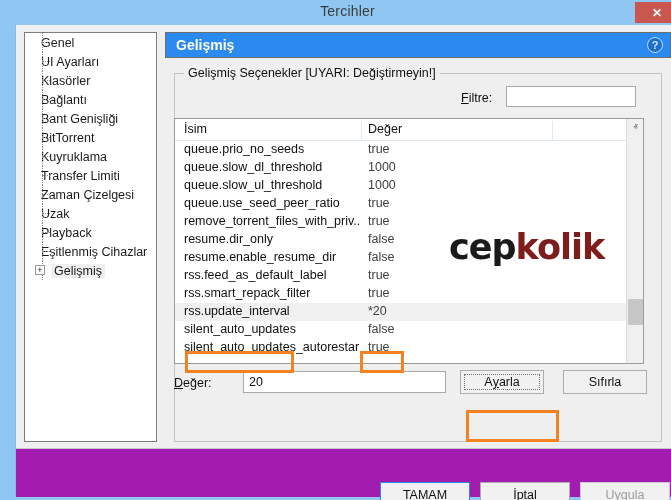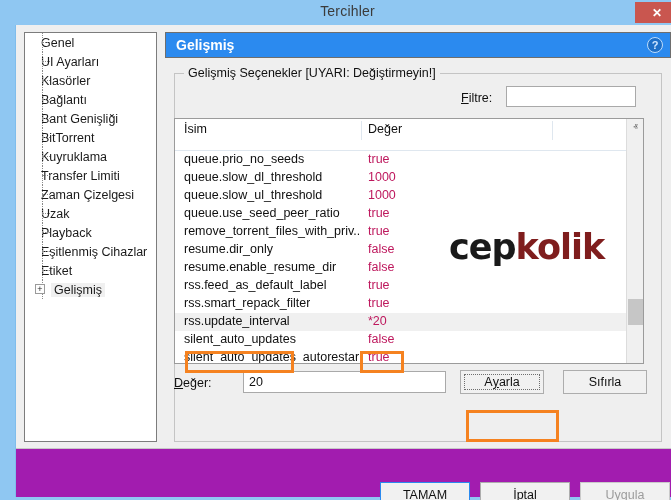--- a/index.html
+++ b/index.html
@@ -148,21 +148,21 @@
   
   #table-wrap {
     position: absolute; left: 9px; top: 86px;
     width: 470px; height: 246px;
     background: #ffffff;
     border: 1px solid #9b9b9b;
     overflow: hidden;
   }
   #table-head {
     position: relative;
-    height: 32px;
+    height: 22px;
     border-bottom: 1px solid #dfe7ef;
     background: #ffffff;
   }
   .th {
     position: absolute; top: 3px;
     font-size: 12.5px; color: #101010;
     white-space: nowrap;
   }
   .col-div {
     position: absolute; top: 2px;
@@ -177,21 +177,21 @@
     cursor: default;
   }
   .row.selected { background: #f0f0f0; }
   .cell-name {
     position: absolute; left: 9px; top: 1px;
     font-size: 12.5px; color: #101010;
     max-width: 175px; overflow: hidden;
   }
   .cell-value {
     position: absolute; left: 193px; top: 1px;
-    font-size: 12.5px; color: #be185d;
+    font-size: 12.5px; color: #404040;
   }
   
   #vscroll {
     position: absolute; right: 0; top: 0;
     width: 17px; height: 244px;
     background: #f0f0f0;
     border-left: 1px solid #dcdcdc;
   }
   .scroll-arrow {
     position: absolute; left: 0; width: 17px; height: 17px;
@@ -357,25 +357,20 @@
           </div>
           <div class="tree-item">
             <span class="tree-vline"></span>
             <span class="tree-dash"></span>
             <span class="tree-label">Playback</span>
           </div>
           <div class="tree-item">
             <span class="tree-vline"></span>
             <span class="tree-dash"></span>
             <span class="tree-label">Eşitlenmiş Cihazlar</span>
-          </div>
-          <div class="tree-item">
-            <span class="tree-vline"></span>
-            <span class="tree-dash"></span>
-            <span class="tree-label">Etiket</span>
           </div>
           <div class="tree-item selected root">
             <span class="tree-vline"></span>
             <span class="tree-plus">+</span>
             <span class="tree-label">Gelişmiş</span>
           </div>
         </div>
     </div>
 
     <div id="panel">

